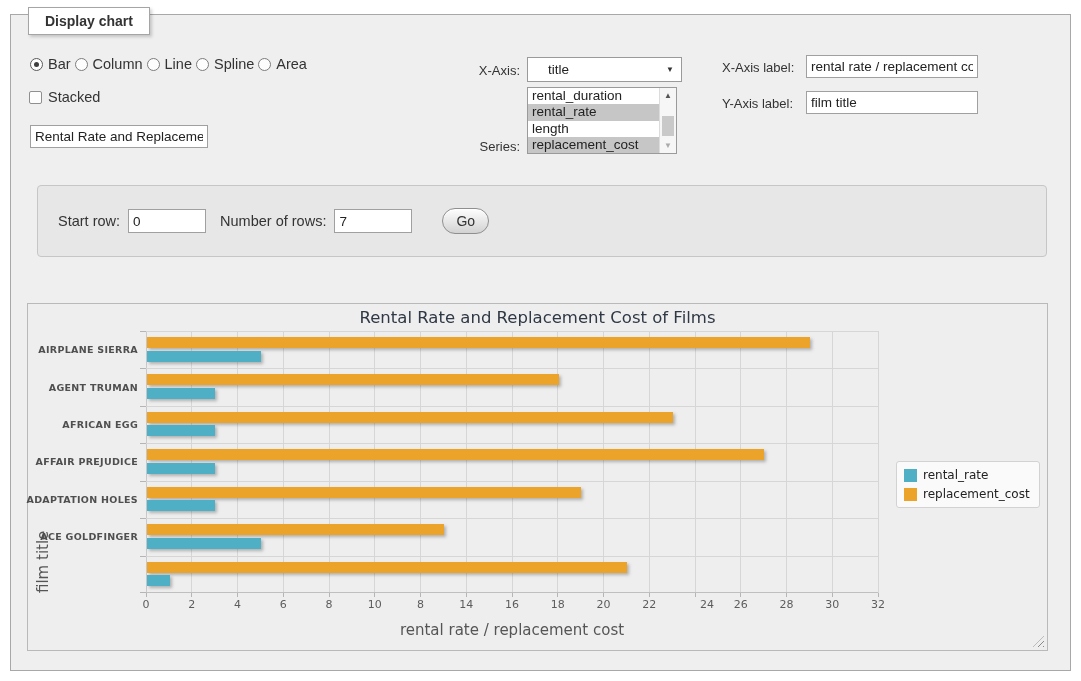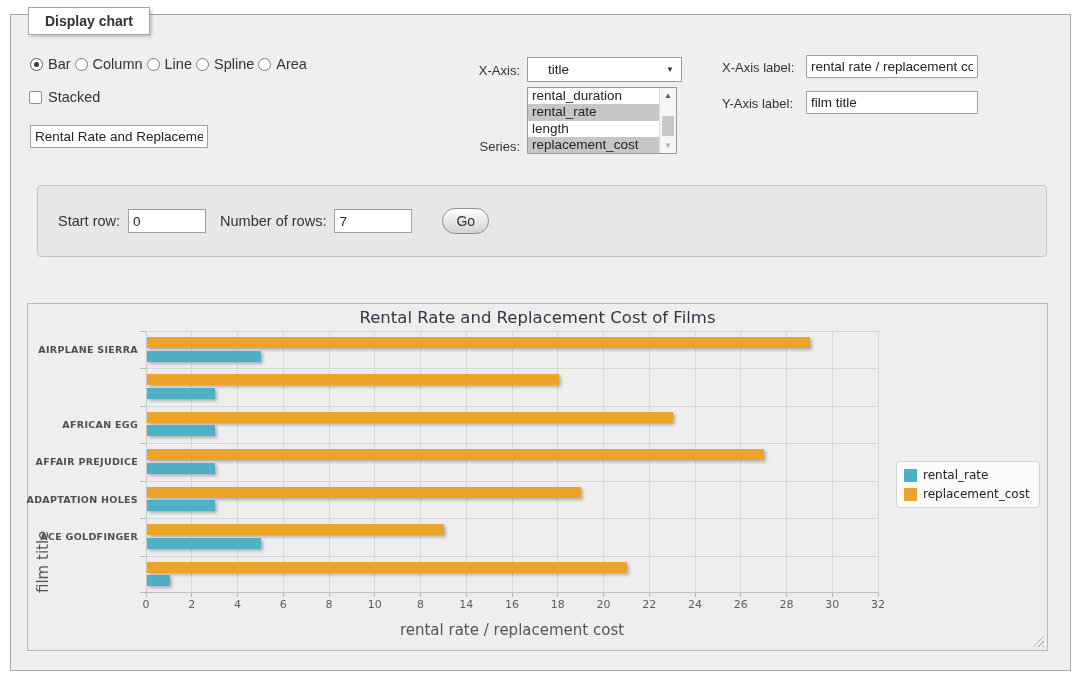--- a/index.html
+++ b/index.html
@@ -206,21 +206,21 @@
         <div class="xtick" style="left: 411.25px;"></div>
         <div class="xticklabel" style="left: 391.75px;">18</div>
         <div class="vgrid" style="left: 457px;"></div>
         <div class="xtick" style="left: 457px;"></div>
         <div class="xticklabel" style="left: 437.5px;">20</div>
         <div class="vgrid" style="left: 502.75px;"></div>
         <div class="xtick" style="left: 502.75px;"></div>
         <div class="xticklabel" style="left: 483.25px;">22</div>
         <div class="vgrid" style="left: 548.5px;"></div>
         <div class="xtick" style="left: 548.5px;"></div>
-        <div class="xticklabel" style="left: 529px;">24</div>
+        <div class="xticklabel" style="left: 541px;">24</div>
         <div class="vgrid" style="left: 594.25px;"></div>
         <div class="xtick" style="left: 594.25px;"></div>
         <div class="xticklabel" style="left: 574.75px;">26</div>
         <div class="vgrid" style="left: 640px;"></div>
         <div class="xtick" style="left: 640px;"></div>
         <div class="xticklabel" style="left: 620.5px;">28</div>
         <div class="vgrid" style="left: 685.75px;"></div>
         <div class="xtick" style="left: 685.75px;"></div>
         <div class="xticklabel" style="left: 666.25px;">30</div>
         <div class="vgrid" style="left: 731.5px;"></div>
@@ -238,20 +238,21 @@
         <div class="ytickmark" style="top: 149.714px;"></div>
         <div class="hgrid" style="top: 187.143px;"></div>
         <div class="ytickmark" style="top: 187.143px;"></div>
         <div class="hgrid" style="top: 224.571px;"></div>
         <div class="ytickmark" style="top: 224.571px;"></div>
         <div class="hgrid axisline" style="top: 261px;"></div>
         <div class="ytickmark" style="top: 261px;"></div>
         <div class="cat-label" style="top: 0px; height: 37.4286px;">AIRPLANE SIERRA</div>
         <div class="bar" style="top: 6px; width: 663.146px; background: rgb(236, 163, 42);"></div>
         <div class="bar" style="top: 19.5px; width: 114.146px; background: rgb(79, 176, 197);"></div>
+        <div class="cat-label" style="top: 37.4286px; height: 37.4286px;">AGENT TRUMAN</div>
         <div class="bar" style="top: 43.4286px; width: 411.521px; background: rgb(236, 163, 42);"></div>
         <div class="bar" style="top: 56.9286px; width: 68.3962px; background: rgb(79, 176, 197);"></div>
         <div class="cat-label" style="top: 74.8571px; height: 37.4286px;">AFRICAN EGG</div>
         <div class="bar" style="top: 80.8571px; width: 525.896px; background: rgb(236, 163, 42);"></div>
         <div class="bar" style="top: 94.3571px; width: 68.3962px; background: rgb(79, 176, 197);"></div>
         <div class="cat-label" style="top: 112.286px; height: 37.4286px;">AFFAIR PREJUDICE</div>
         <div class="bar" style="top: 118.286px; width: 617.396px; background: rgb(236, 163, 42);"></div>
         <div class="bar" style="top: 131.786px; width: 68.3962px; background: rgb(79, 176, 197);"></div>
         <div class="cat-label" style="top: 149.714px; height: 37.4286px;">ADAPTATION HOLES</div>
         <div class="bar" style="top: 155.714px; width: 434.396px; background: rgb(236, 163, 42);"></div>

